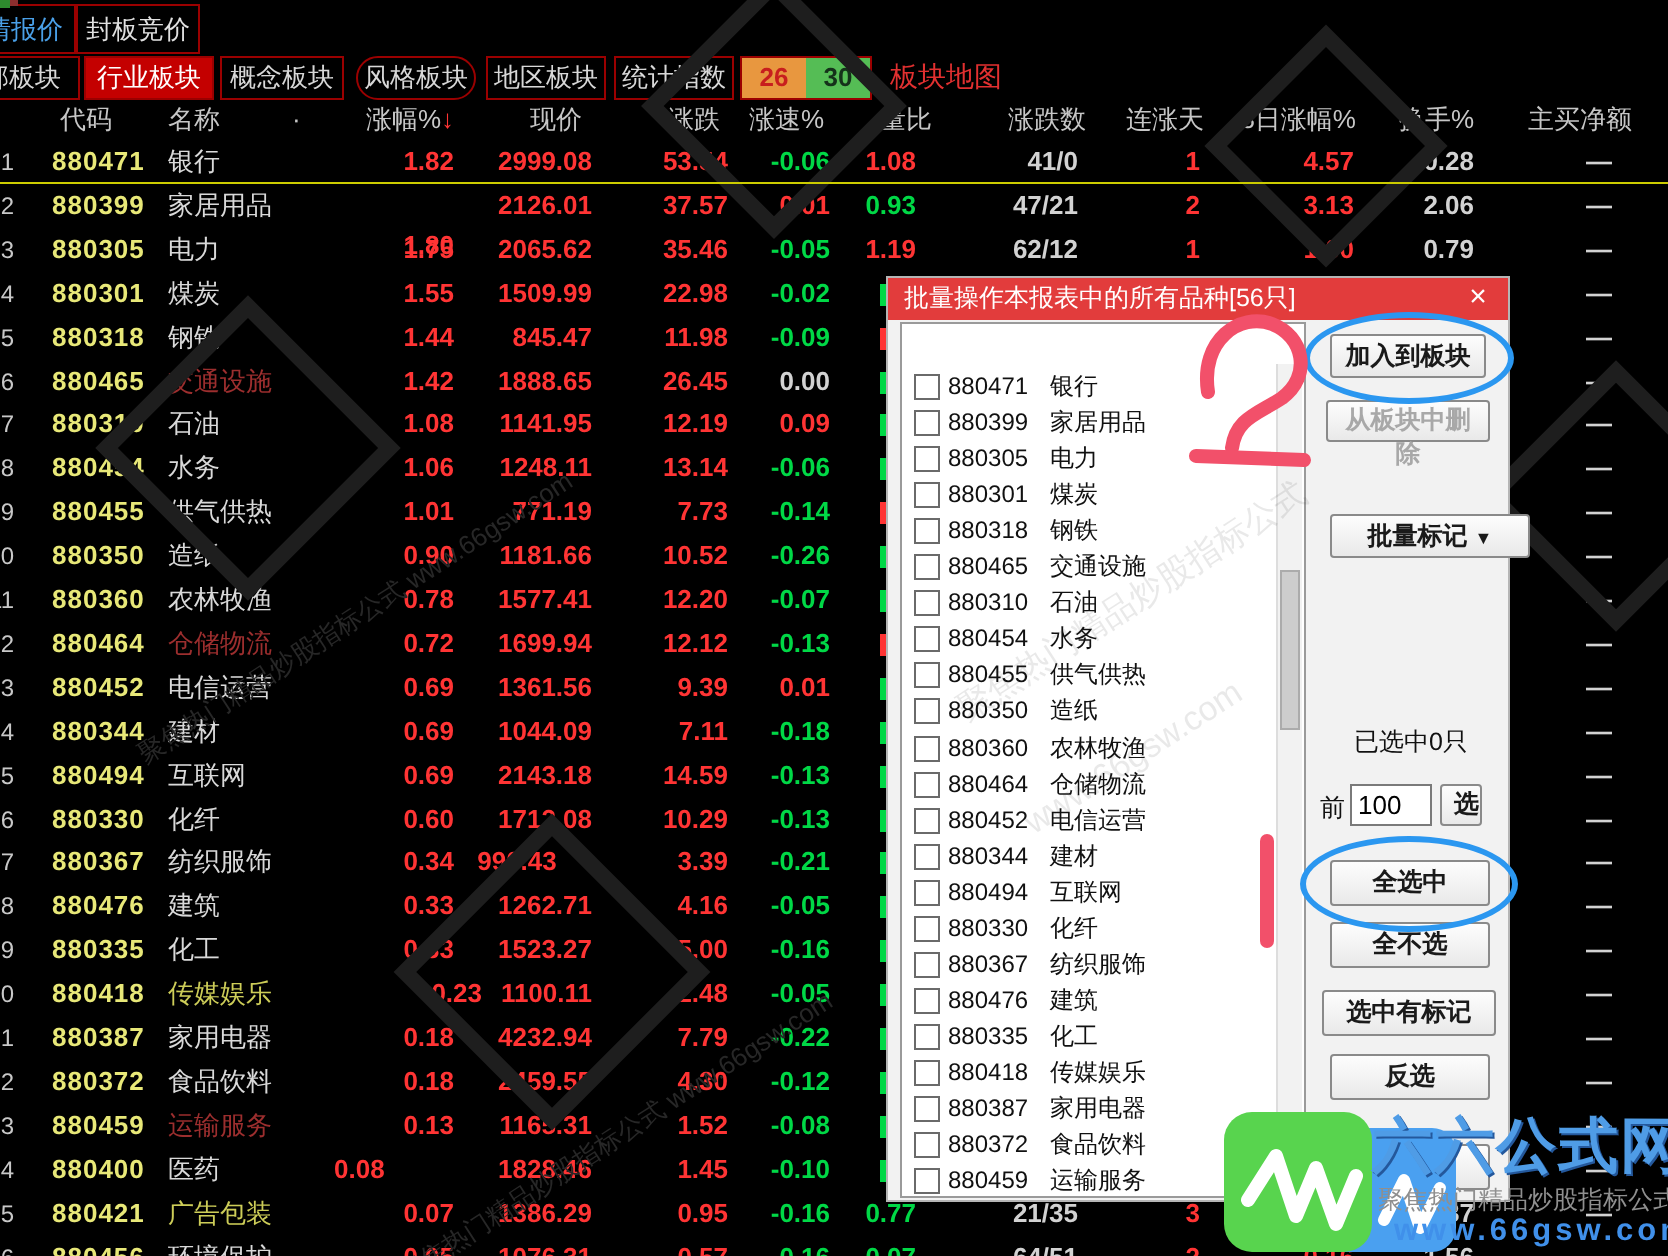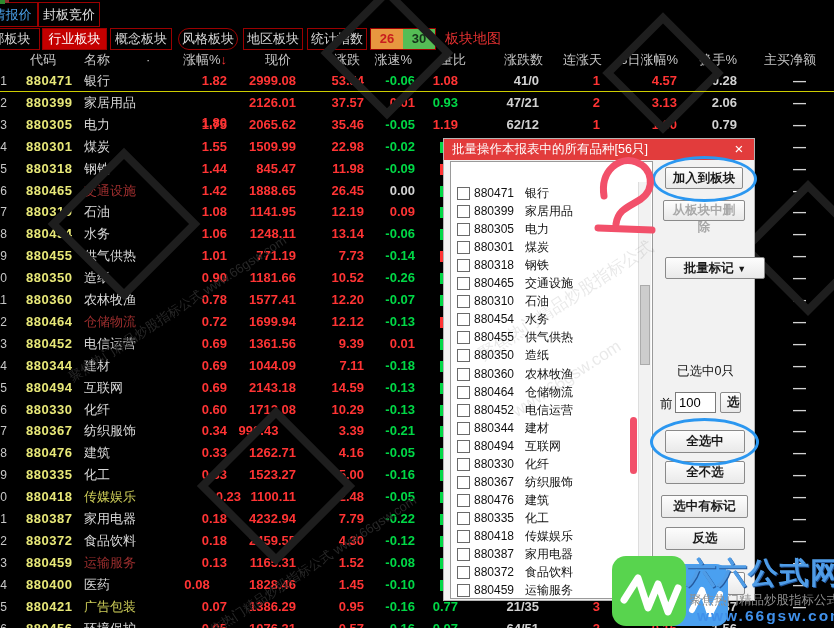--- a/index.html
+++ b/index.html
@@ -367,21 +367,21 @@
         <div class="cell r" style="left: 167px; width: 60px; text-align: right;">0.13</div>
         <div class="cell r" style="left: 221px; width: 75px; text-align: right;">1165.31</div>
         <div class="cell r" style="left: 302px; width: 62px; text-align: right;">1.52</div>
         <div class="cell g" style="left: 353px; width: 62px; text-align: right;">-0.08</div>
         <div class="cell w" style="left: 744px; width: 62px; text-align: right;">—</div>
       </div>
       <div class="trow" style="top: 573.7px;">
         <div class="cell numcol" style="left: -8px; width: 15px; text-align: right;">24</div>
         <div class="cell code" style="left: 26px; width: 58px; text-align: left;">880400</div>
         <div class="cell nm " style="left: 84px; width: 106px; text-align: left;">医药</div>
-        <div class="cell r" style="left: 167px; width: 60px; text-align: center;">0.08</div>
+        <div class="cell r" style="left: 167px; width: 60px; text-align: left;">0.08</div>
         <div class="cell r" style="left: 221px; width: 75px; text-align: right;">1828.46</div>
         <div class="cell r" style="left: 302px; width: 62px; text-align: right;">1.45</div>
         <div class="cell g" style="left: 353px; width: 62px; text-align: right;">-0.10</div>
         <div class="cell w" style="left: 744px; width: 62px; text-align: right;">—</div>
       </div>
       <div class="trow" style="top: 595.6px;">
         <div class="cell numcol" style="left: -8px; width: 15px; text-align: right;">25</div>
         <div class="cell code" style="left: 26px; width: 58px; text-align: left;">880421</div>
         <div class="cell nm y" style="left: 84px; width: 106px; text-align: left;">广告包装</div>
         <div class="cell r" style="left: 167px; width: 60px; text-align: right;">0.07</div>

